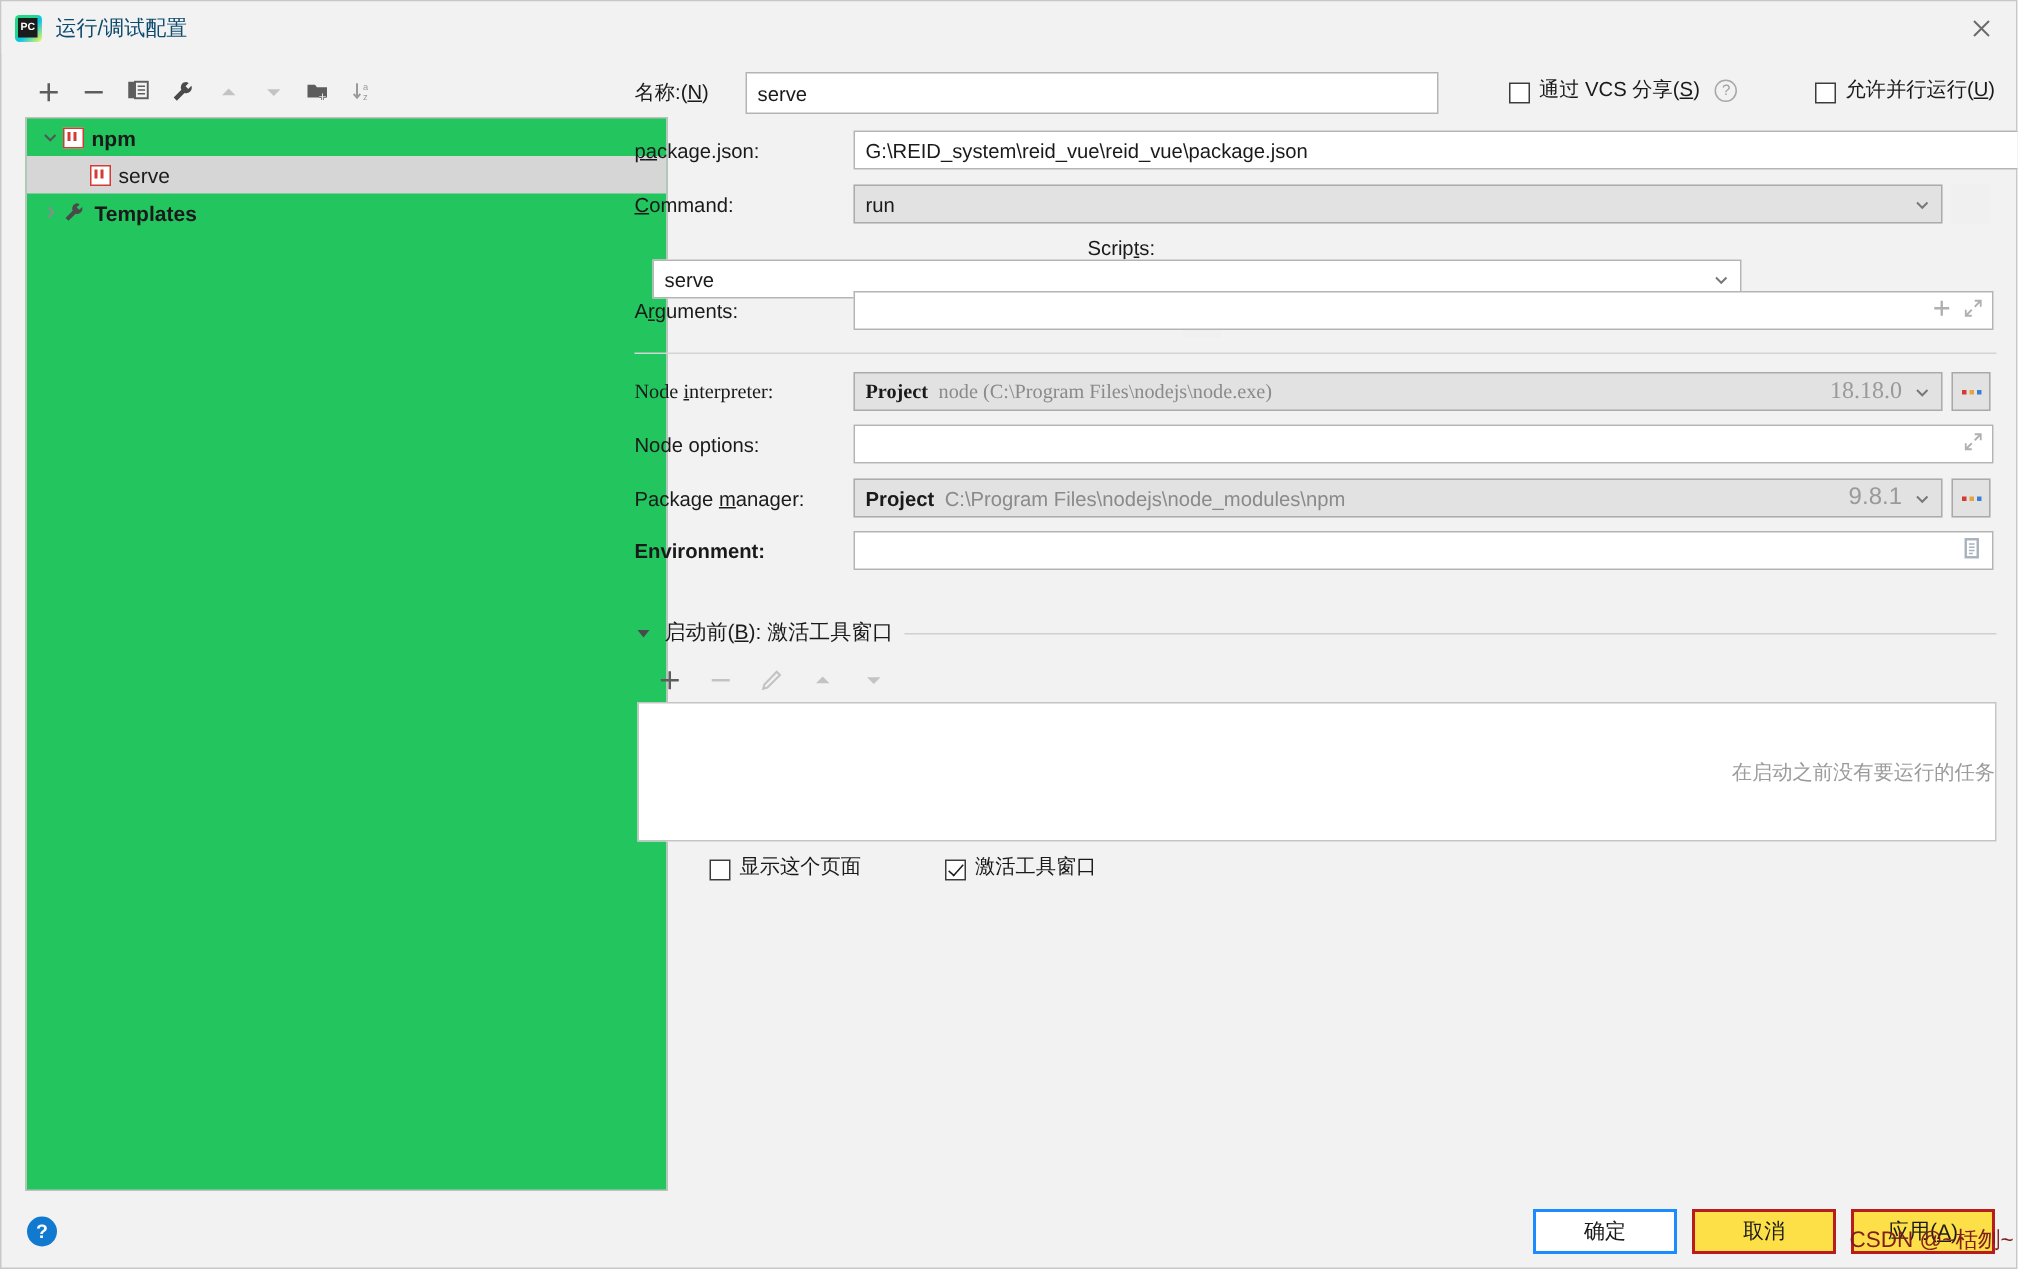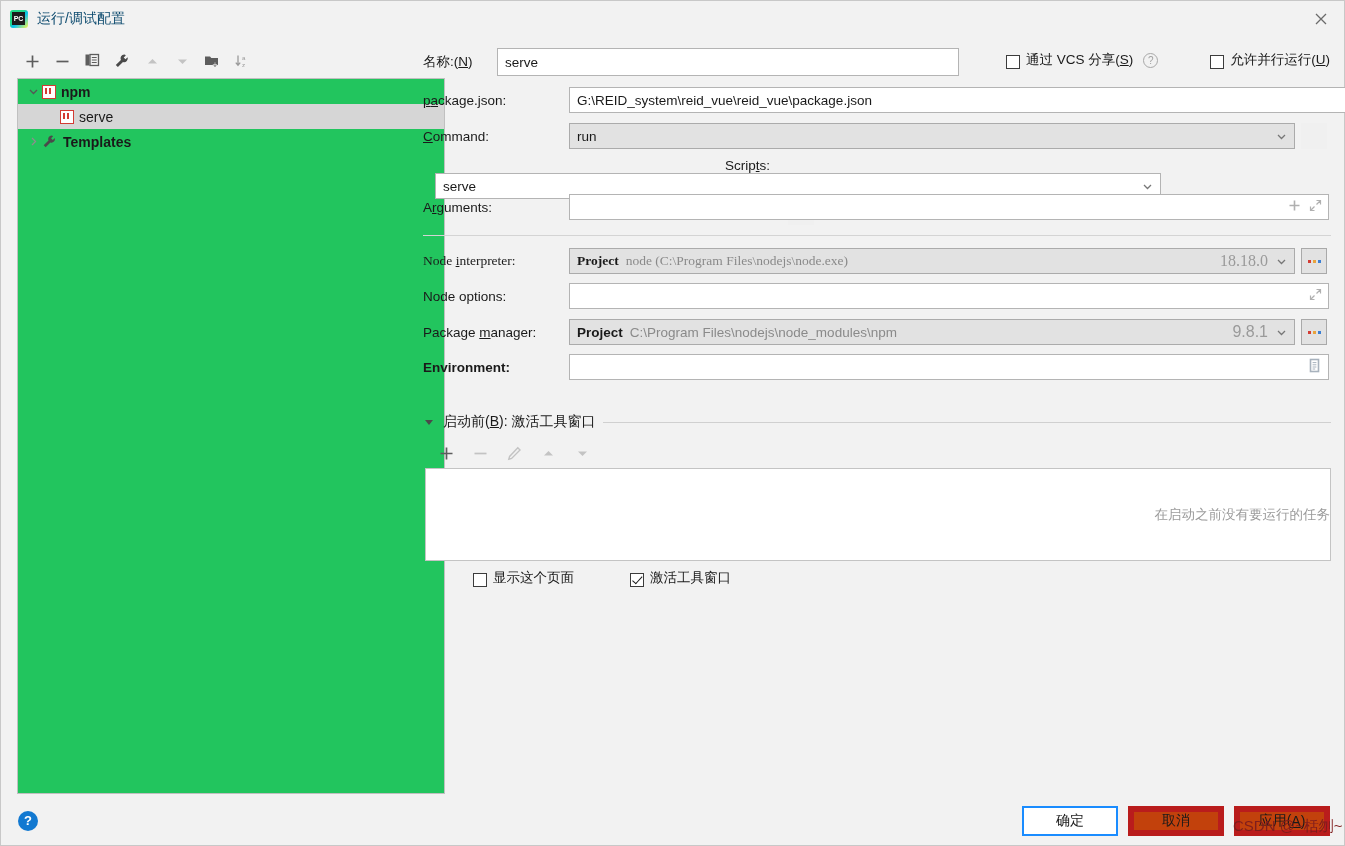--- a/index.html
+++ b/index.html
@@ -214,21 +214,21 @@
     background: #1279d1; color: #ffffff;
     font-size: 13px; font-weight: bold;
     line-height: 20px; text-align: center; cursor: pointer;
   }
   .btnbar {
     position: absolute; right: 14px; top: 805px;
     display: flex; align-items: center; gap: 10px; padding-left: 16px;
   }
   .dlg-btn {
     min-width: 96px; height: 30px; padding: 0 14px;
-    background: #c2410c; border: 6px solid #b91c1c;
+    background: #fde047; border: 2px solid #b91c1c;
     font-size: 14px; color: #1a1a1a; cursor: pointer;
     display: flex; align-items: center; justify-content: center;
     font-family: "Liberation Sans", sans-serif;
   }
   .dlg-btn.default {
     background: #ffffff; border: 2px solid #1a8cff;
   }
   .watermark {
     position: absolute; left: 1232px; top: 816px;
     font-size: 15px; color: #7f1d1d;

